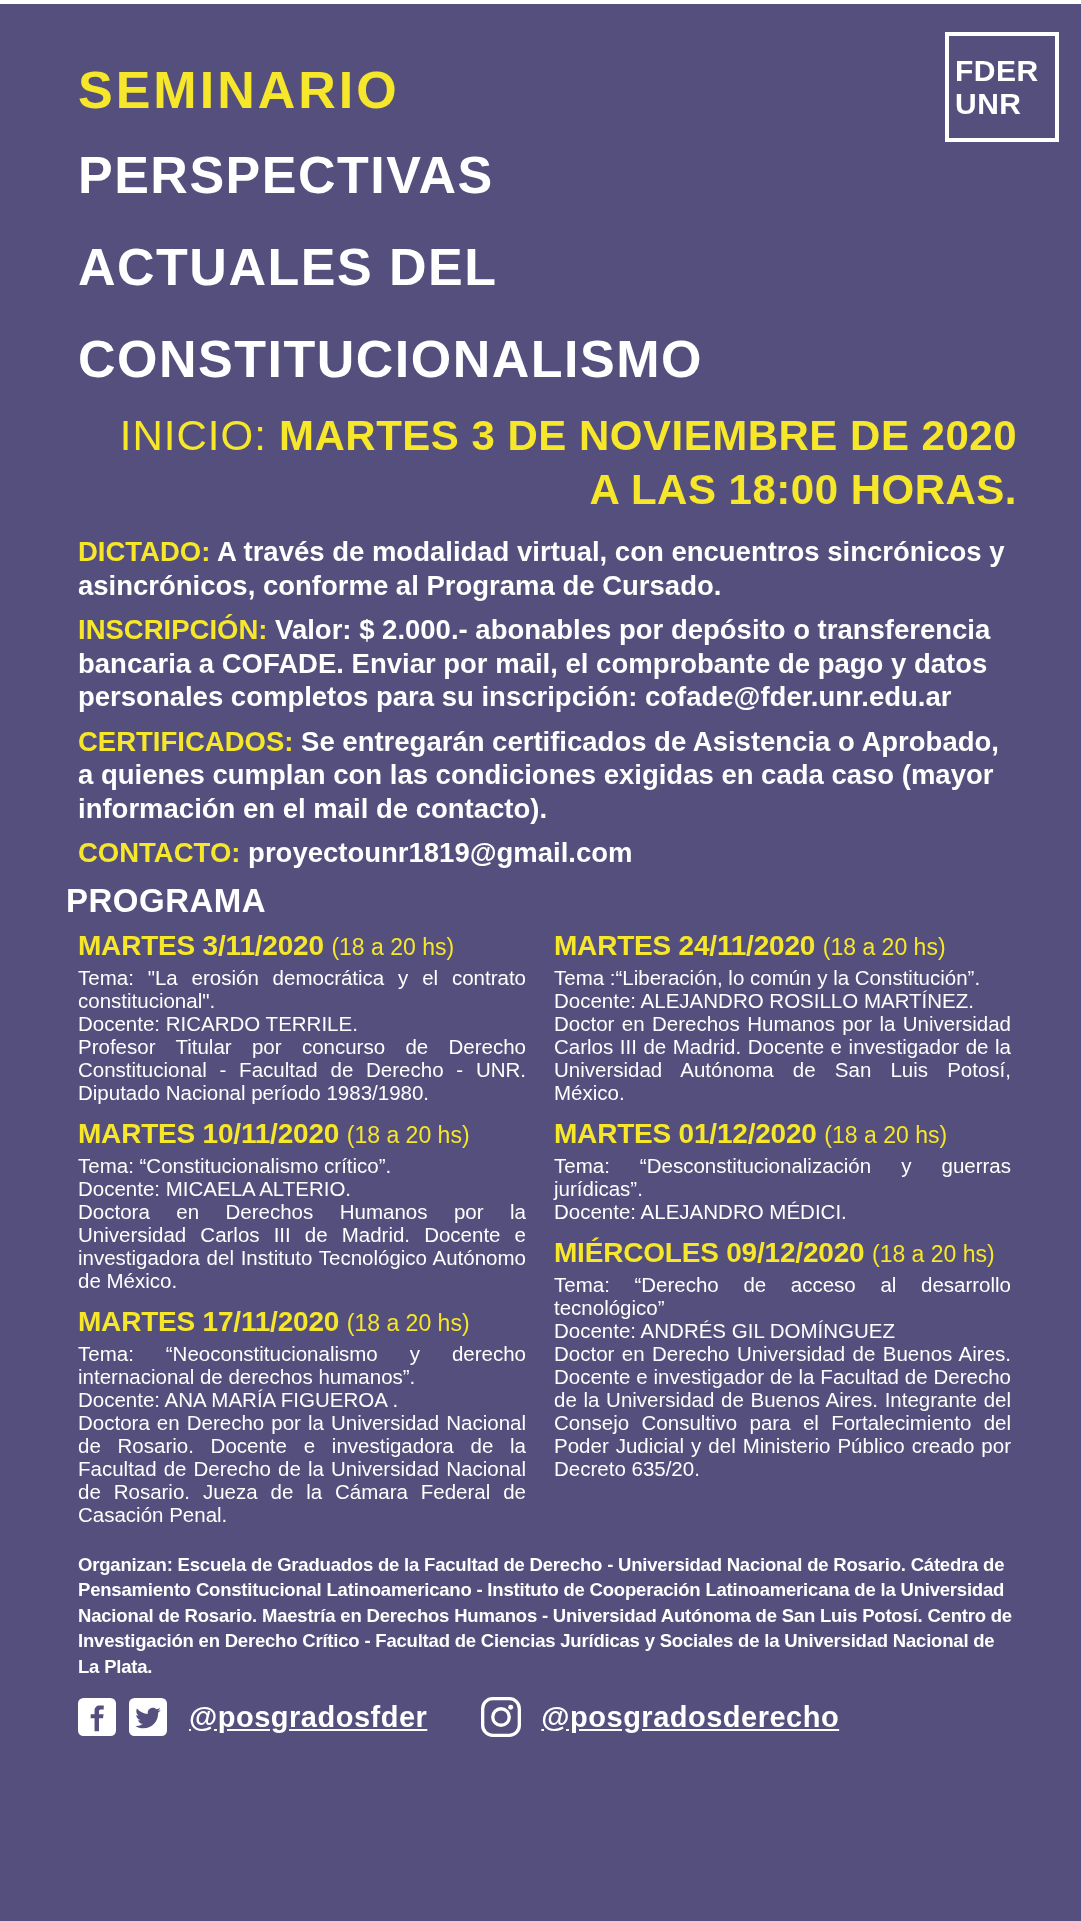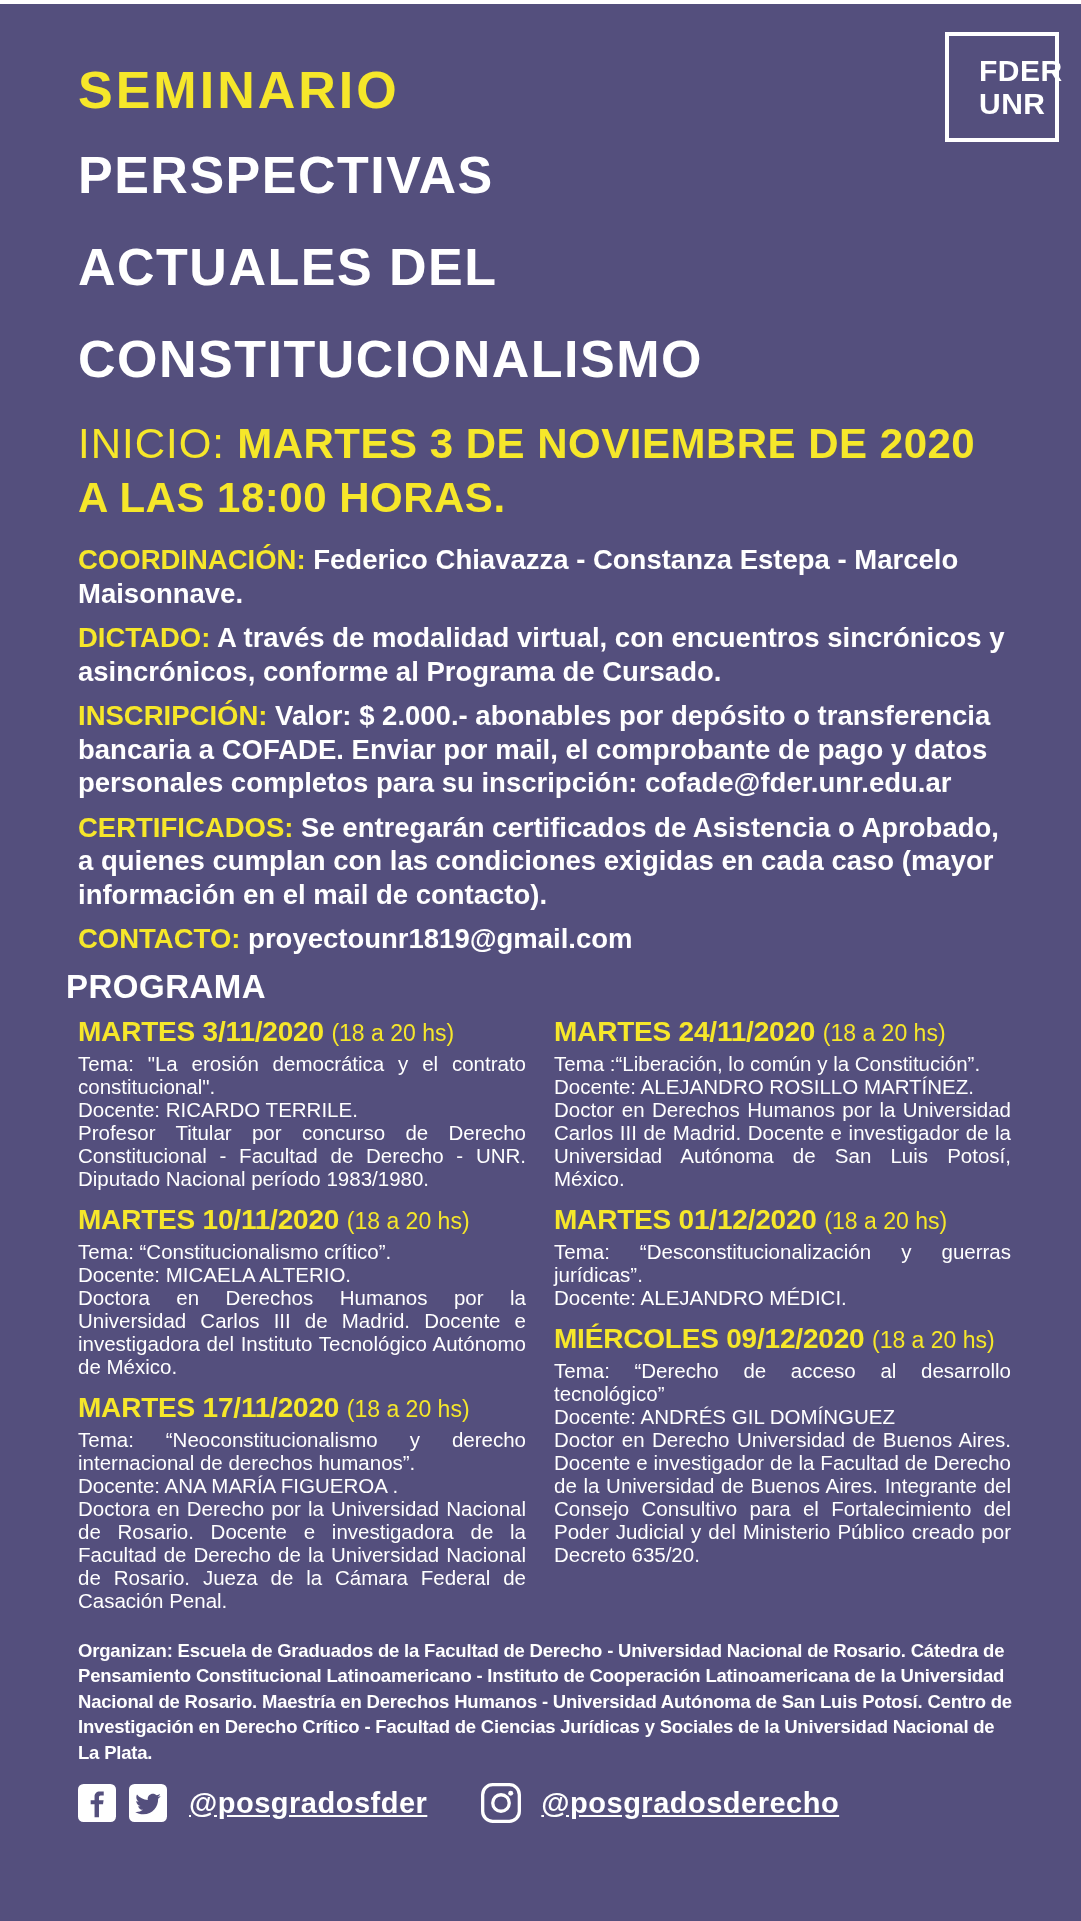--- a/index.html
+++ b/index.html
@@ -23,21 +23,21 @@
     position: absolute;
     top: 28px;
     right: 22px;
     width: 114px;
     height: 110px;
     border: 4px solid #ffffff;
     display: flex;
     align-items: center;
   }
   .logo-text {
-    padding-left: 30px;
+    padding-left: 6px;
     display: flex;
     flex-direction: column;
     font-weight: 700;
     font-size: 30px;
     line-height: 33px;
     letter-spacing: 0.5px;
     color: #ffffff;
   }
 
   
@@ -53,27 +53,28 @@
     margin: 8px 0 0 0;
     font-size: 52px;
     line-height: 92px;
     font-weight: 700;
     letter-spacing: 1.5px;
     color: #ffffff;
   }
   .title-line { display: block; }
 
   .inicio {
-    margin-top: 12px;
+    margin-top: 4px;
     color: #F6E72A;
     font-size: 42px;
     line-height: 54px;
     font-weight: 700;
     letter-spacing: 0.5px;
     white-space: nowrap;
+    text-align: right;
   }
   .inicio-label { font-weight: 400; letter-spacing: 1px; }
 
   
   .info-block { margin-top: 18px; max-width: 930px; }
   .info {
     margin: 0 0 11px 0;
     font-size: 27.5px;
     line-height: 33.5px;
     font-weight: 700;
@@ -167,21 +168,20 @@
     <span class="title-line">ACTUALES DEL</span>
     <span class="title-line">CONSTITUCIONALISMO</span>
   </h1>
 
   <div class="inicio">
     <div><span class="inicio-label">INICIO:</span> <span>MARTES 3 DE NOVIEMBRE DE 2020</span></div>
     <div>A LAS 18:00 HORAS.</div>
   </div>
 
   <div class="info-block">
-    <p class="info"><span class="lbl">COORDINACIÓN:</span> <span>Federico Chiavazza - Constanza Estepa - Marcelo Maisonnave.</span></p>
     <p class="info"><span class="lbl">DICTADO:</span> <span>A través de modalidad virtual, con encuentros sincrónicos y asincrónicos, conforme al Programa de Cursado.</span></p>
     <p class="info"><span class="lbl">INSCRIPCIÓN:</span> <span>Valor: $ 2.000.- abonables por depósito o transferencia bancaria a COFADE. Enviar por mail, el comprobante de pago y datos personales completos para su inscripción: cofade@fder.unr.edu.ar</span></p>
     <p class="info"><span class="lbl">CERTIFICADOS:</span> <span>Se entregarán certificados de Asistencia o Aprobado, a quienes cumplan con las condiciones exigidas en cada caso (mayor información en el mail de contacto).</span></p>
     <p class="info"><span class="lbl">CONTACTO:</span> <span>proyectounr1819@gmail.com</span></p>
   </div>
 
   <h2 class="program-heading">PROGRAMA</h2>
 
   <div class="columns">
 

